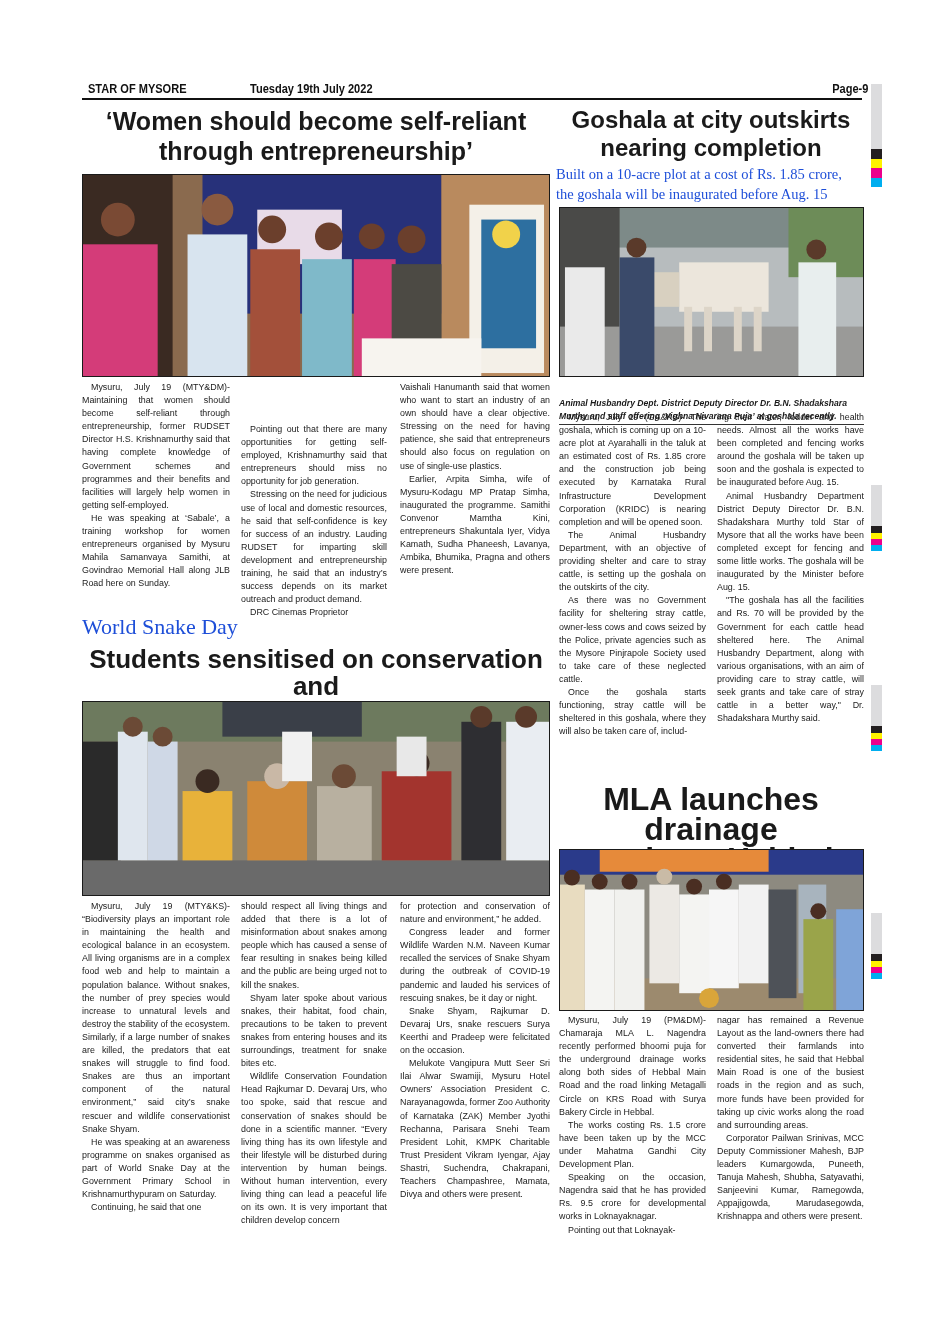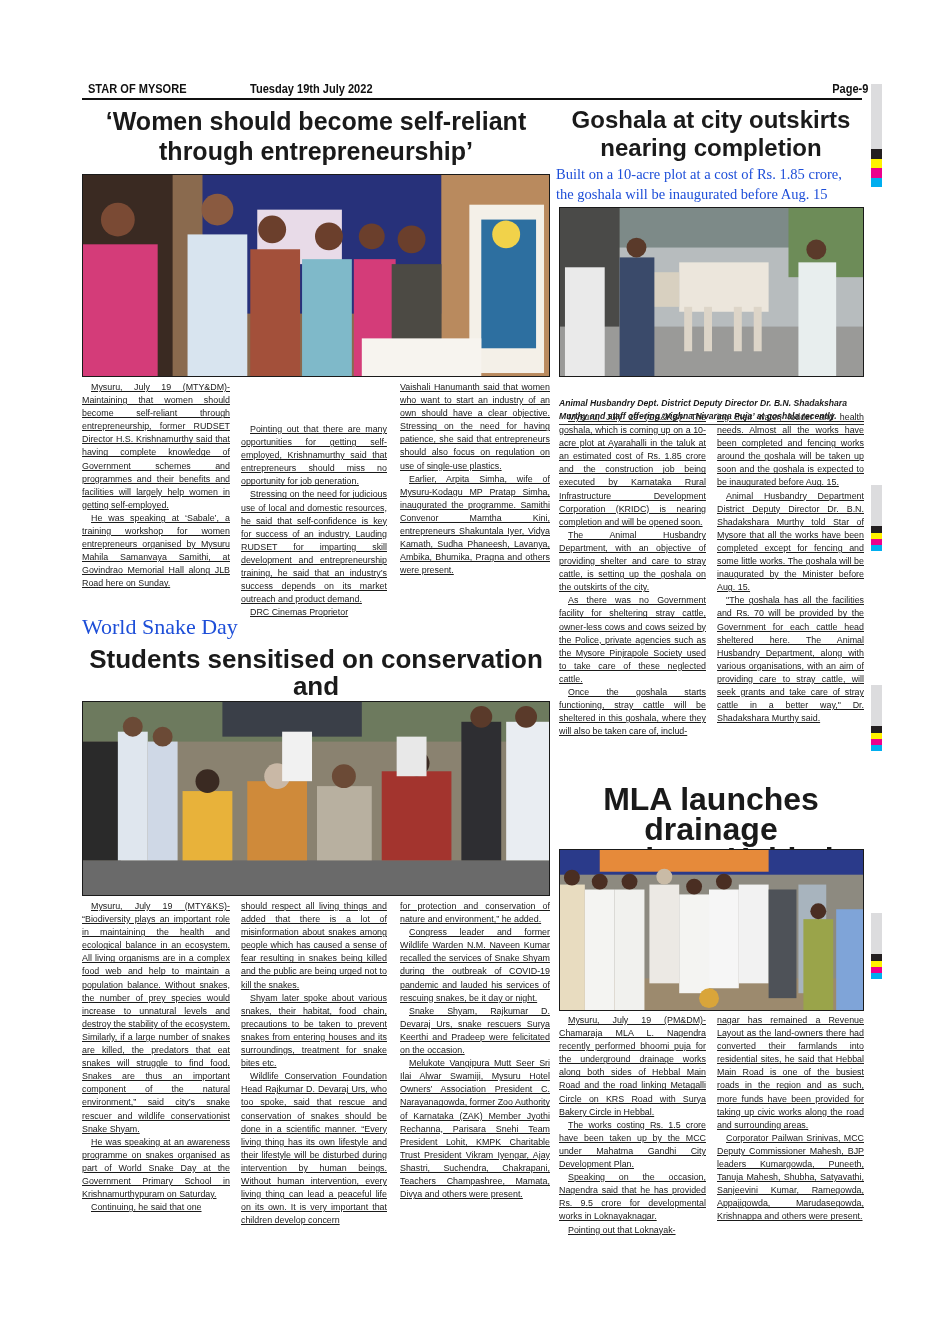--- a/index.html
+++ b/index.html
@@ -18,21 +18,21 @@
   .headline { position: absolute; font-family: "Liberation Sans", sans-serif; font-weight: bold; text-align: center; color: #1a1a1a; line-height: 1.12; }
   .kicker { position: absolute; font-family: "Liberation Serif", serif; color: #1d4ed8; text-align: left; }
 
   
   .photo { position: absolute; border: 1.5px solid #1a1a1a; overflow: hidden; }
   .photo svg { display: block; width: 100%; height: 100%; }
 
   .caption { position: absolute; font-family: "Liberation Sans", sans-serif; font-style: italic; font-weight: bold; font-size: 8.6px; line-height: 12.5px; color: #1a1a1a; border-bottom: 1.5px solid #333; padding-bottom: 2px; margin-top: 18px; }
 
   
-  .col { position: absolute; font-family: "Liberation Sans", sans-serif; font-size: 8.9px; line-height: 13.1px; text-align: justify; color: #1a1a1a; hyphens: manual; text-decoration: underline; }
+  .col { position: absolute; font-family: "Liberation Sans", sans-serif; font-size: 8.9px; line-height: 13.1px; text-align: justify; color: #1a1a1a; hyphens: manual; }
   .col p { text-indent: 9px; }
 
   
   .regbar { position: absolute; left: 871px; width: 11px; }
   .regbar .gray { background: #dcdcde; width: 100%; }
   .regbar .k { background: #231f20; height: 10px; }
   .regbar .y { background: #fff200; height: 9px; }
   .regbar .m { background: #ec008c; height: 10px; }
   .regbar .c { background: #00aeef; height: 9px; }
 </style>

